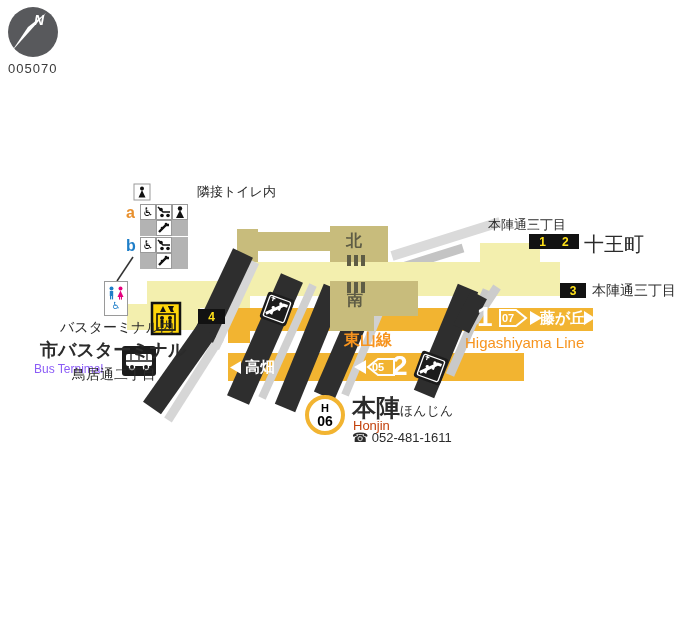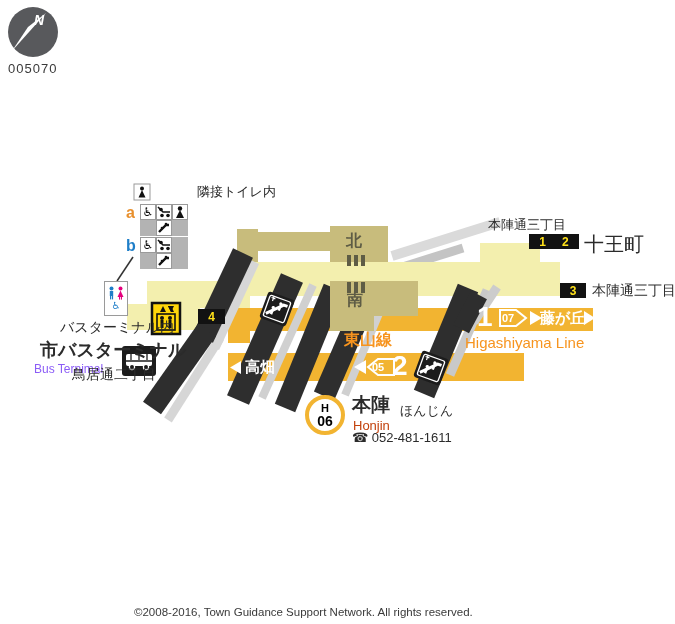--- a/index.html
+++ b/index.html
@@ -264,20 +264,19 @@
   <div class="t b w" style="left:477px;top:302px;font-size:28px;">1</div>
   <div class="t b w" style="left:540px;top:310px;font-size:15px;">藤が丘</div>
 
   <div class="t b w" style="left:392px;top:351px;font-size:28px;">2</div>
   <div class="t b w" style="left:245px;top:359px;font-size:15px;">高畑</div>
 
   <div class="h06">
     <span class="l1">H</span>
     <span class="l2">06</span>
   </div>
-  <div class="t b" style="left:352px;top:395px;font-size:19px;">本陣</div>
+  <div class="t b" style="left:352px;top:395px;font-size:24px;">本陣</div>
   <div class="t" style="left:400px;top:404px;font-size:13px;">ほんじん</div>
   <div class="t" style="left:353px;top:419px;font-size:13px;color:#c2410c;">Honjin</div>
   <div class="t" style="left:352px;top:431px;font-size:13px;">☎ 052-481-1611</div>
 
-  <div class="t" style="left:134px;top:606px;font-size:11.5px;color:#3a3a3a;">©2008-2016, Town Guidance Support Network. All rights reserved.</div>
 
 </div>
 
 </body></html>

